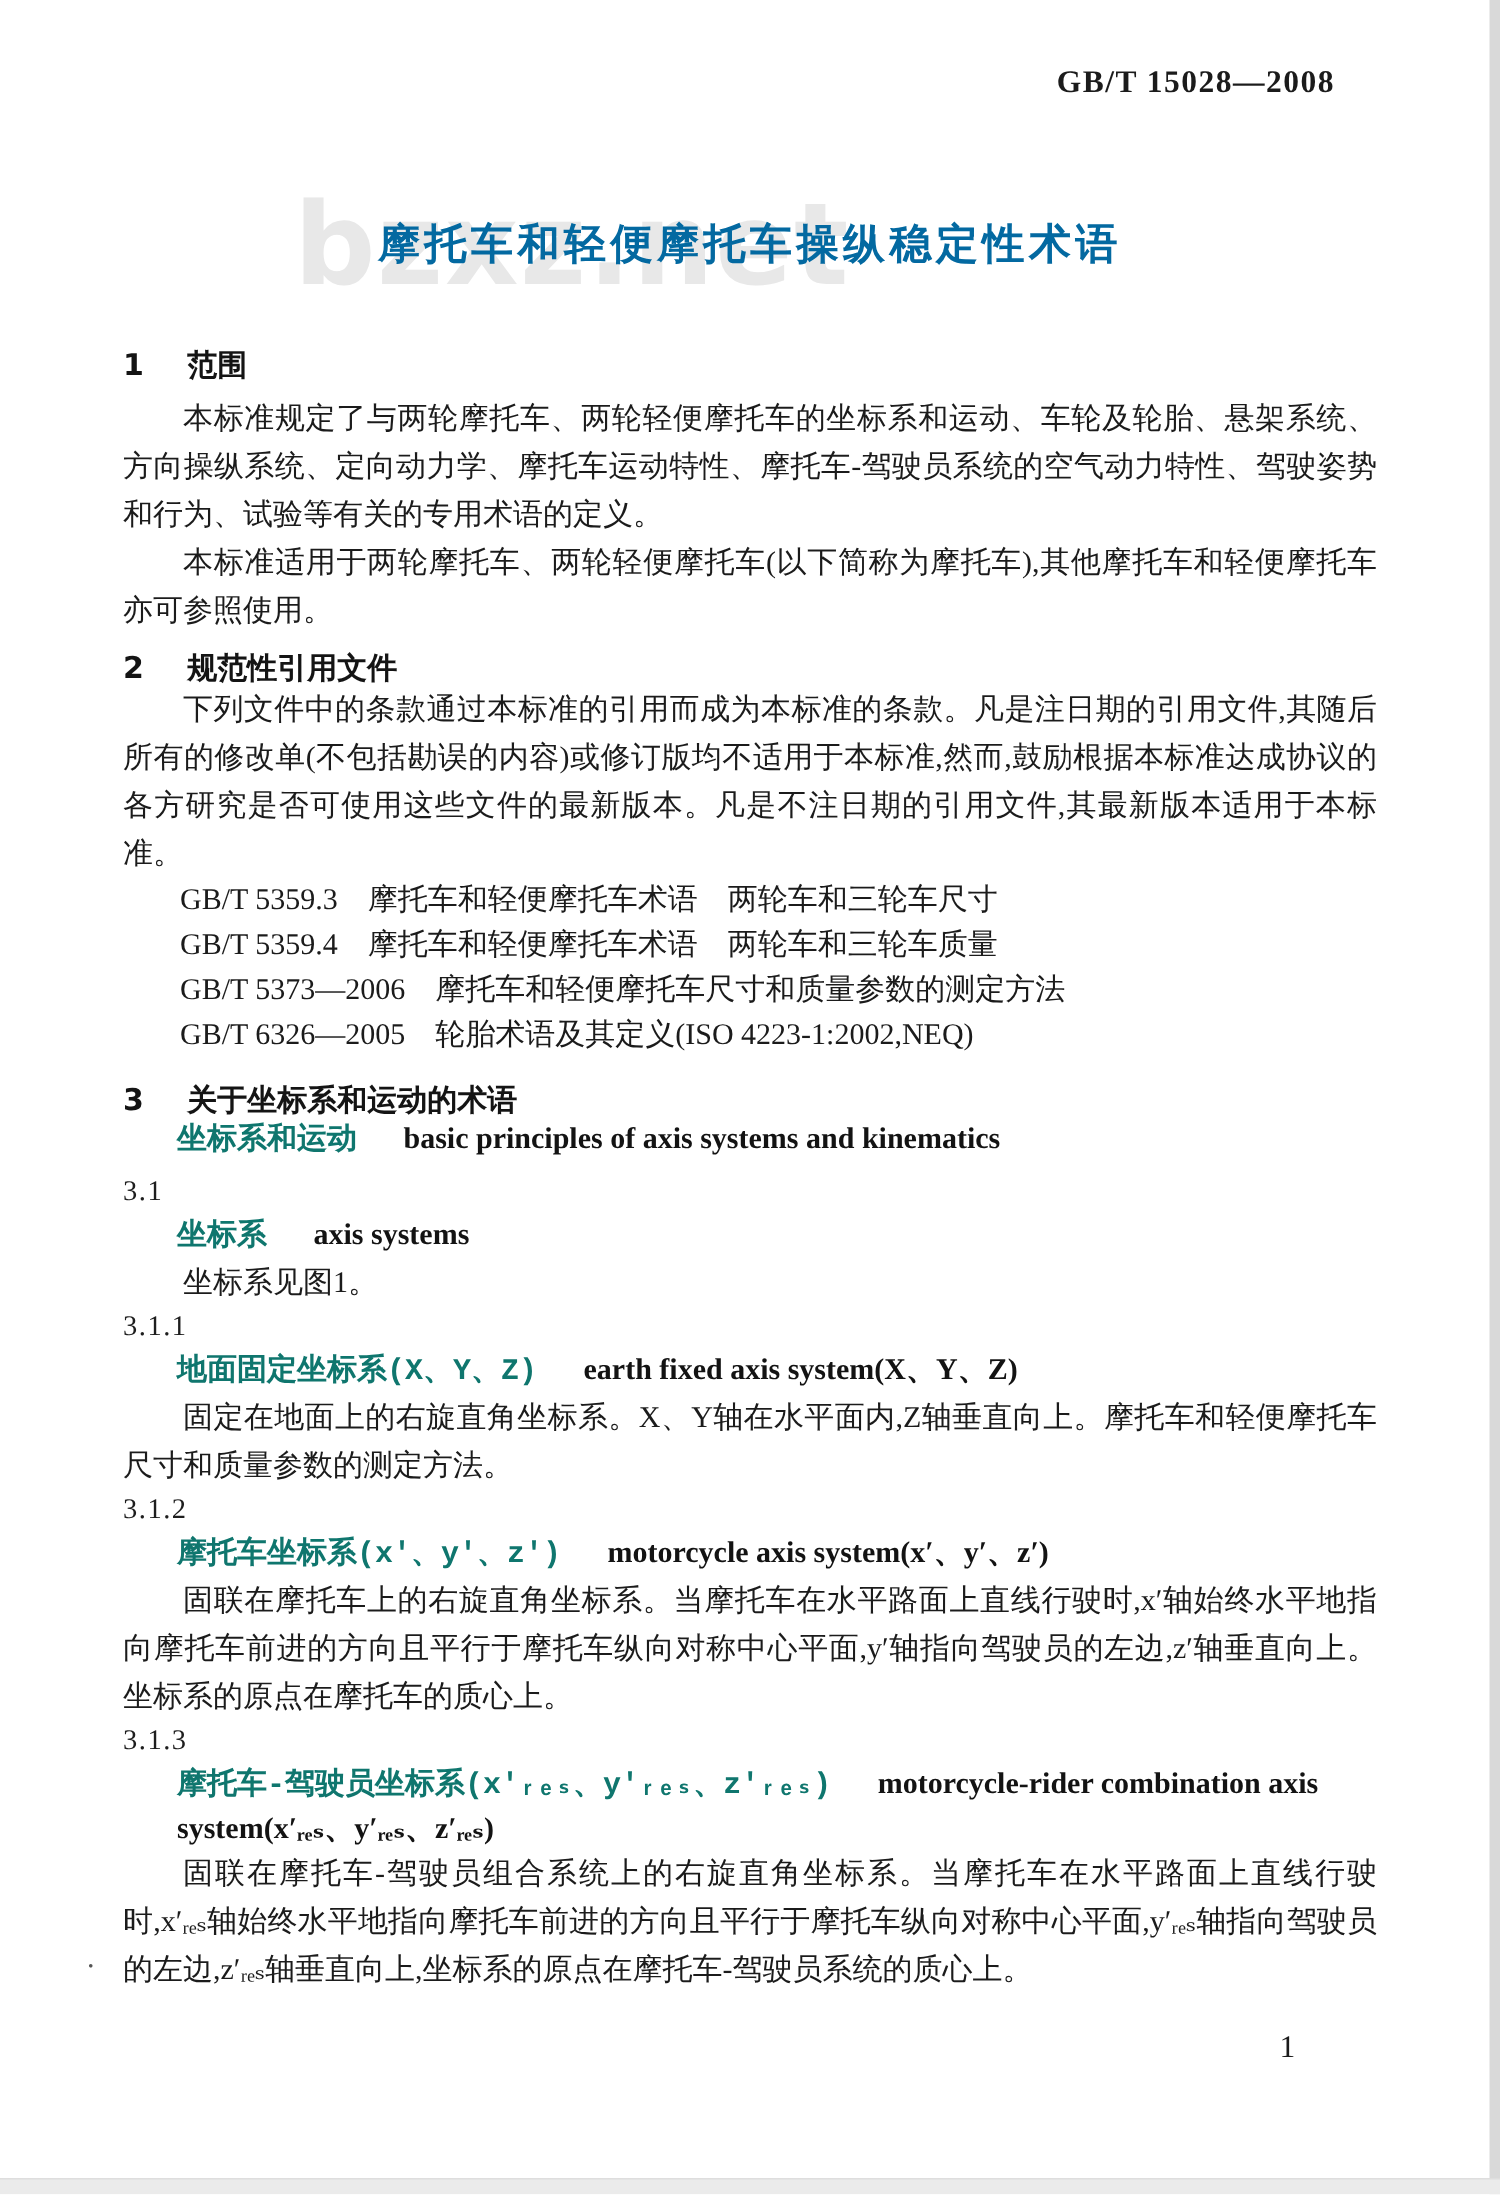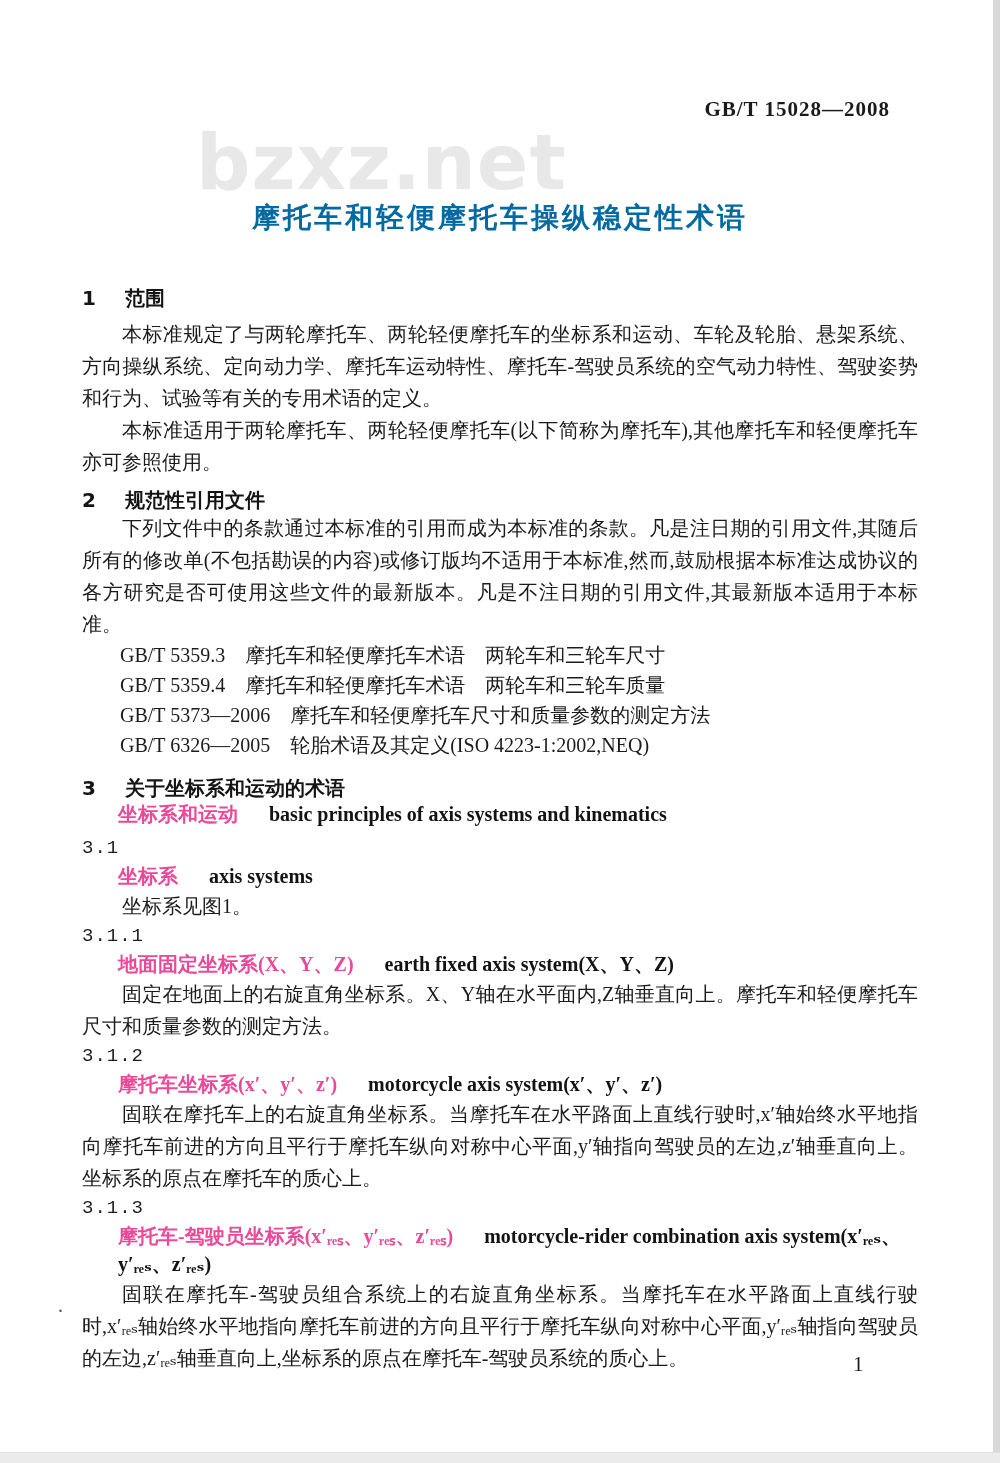--- a/index.html
+++ b/index.html
@@ -31,21 +31,21 @@
     font-weight: bold;
     font-size: 76px;
     letter-spacing: 1px;
     color: #e8e8e8;
     z-index: 0;
     user-select: none;
   }
   .std-code {
     position: relative; z-index: 1;
     margin: 0;
-    padding: 96px 110px 0 0;
+    padding: 41px 110px 0 0;
     text-align: right;
     font-family: "Liberation Serif", "DejaVu Serif", serif;
     font-weight: bold;
     font-size: 21px;
     letter-spacing: 1px;
     line-height: 26px;
   }
   .doc-title {
     position: relative; z-index: 1;
     margin: 76px 0 0 0;
@@ -89,33 +89,33 @@
     line-height: 30px;
     white-space: nowrap;
   }
   .group-term { margin-top: 16px; }
   .term-line {
     margin: 0;
     padding-left: 36px;
     line-height: 28px;
   }
   .term-zh {
-    font-family: Liberation Serif, serif;
-    font-weight: bold;
-    color: #ec4899;
+    font-family: Liberation Mono, monospace;
+    font-weight: bold;
+    color: #0f766e;
   }
   .term-en {
     margin-left: 26px;
     font-family: "Liberation Serif", "DejaVu Serif", serif;
     font-weight: bold;
     color: #131313;
   }
   .entry { margin: 0; }
   .entry-number {
-    font-family: Liberation Mono, monospace;
+    font-family: Liberation Serif, serif;
     font-weight: normal;
     font-size: 19px;
     line-height: 28px;
     letter-spacing: 1px;
     color: #1e1e1e;
   }
   .first-entry { margin-top: 6px; }
   .page-number {
     position: absolute;
     left: 853px; top: 1350px;

